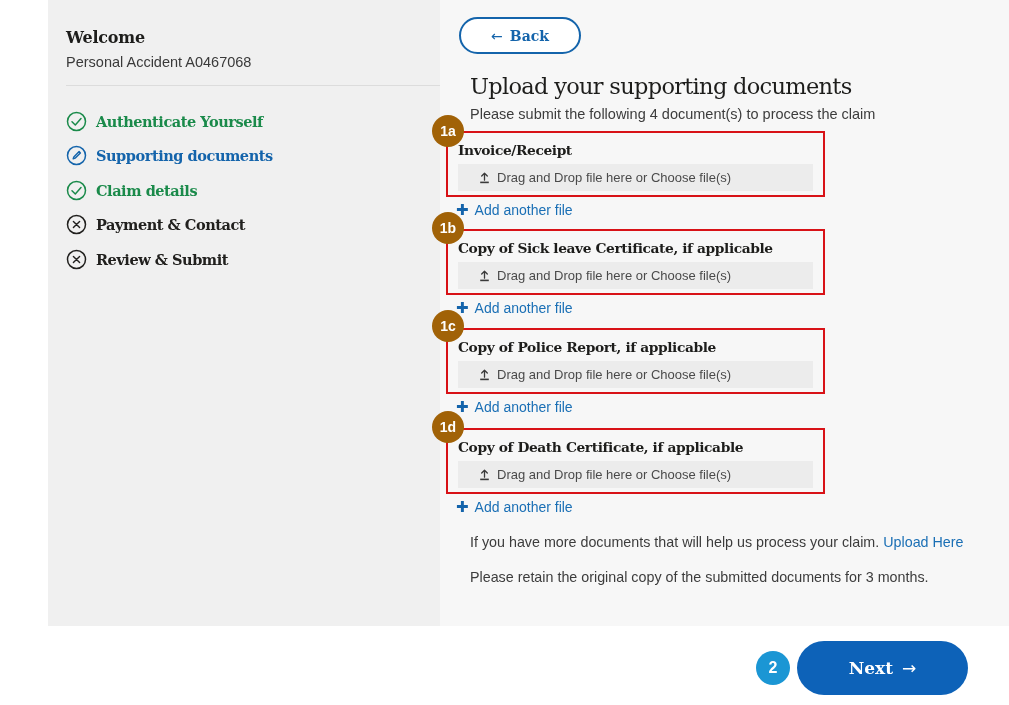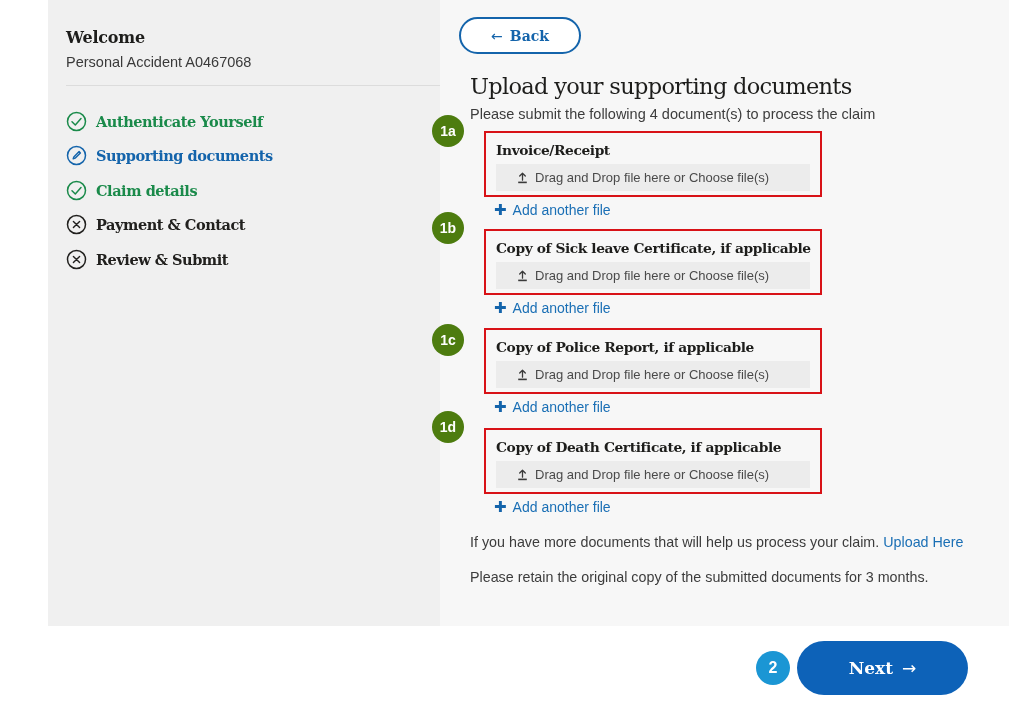--- a/index.html
+++ b/index.html
@@ -119,21 +119,21 @@
     letter-spacing: -0.7px;
   }
   .page-sub {
     position: absolute;
     left: 470px; top: 106px;
     font-size: 14.5px;
     color: #3c3c3c;
   }
 
   
-  .upload-group { position: absolute; left: 484px; width: 338px; }
+  .upload-group { position: absolute; left: 446px; width: 379px; }
   .upload-box {
     border: 2px solid #d81217;
     background: #f7f7f7;
     padding: 8px 10px 10px 10px;
     height: 66px;
   }
   .doc-title {
     font-family: "DejaVu Serif", serif;
     font-weight: bold;
     font-size: 13.8px;
@@ -170,21 +170,21 @@
     color: #1464ab;
     line-height: 1;
   }
   .add-file-label { font-size: 14px; color: #1a6fb5; }
 
   
   .badge {
     position: absolute;
     width: 32px; height: 32px;
     border-radius: 50%;
-    background: #4d7c0f;
+    background: #a16207;
     color: #ffffff;
     font-size: 14px;
     font-weight: bold;
     display: flex;
     align-items: center;
     justify-content: center;
     z-index: 5;
     text-align: right;
   }
   .badge-next {
@@ -359,21 +359,21 @@
           </svg>
         </span>
         <span class="dropzone-label">Drag and Drop file here or Choose file(s)</span>
       </div>
     </div>
     <div class="add-file">
       <span class="plus-glyph">✚</span>
       <span class="add-file-label">Add another file</span>
     </div>
   </div>
-  <div class="badge" style="left:432px; top:324px;">1c</div>
+  <div class="badge" style="left:432px; top:310px;">1c</div>
 
   <div class="upload-group" style="top:428px;">
     <div class="upload-box">
       <div class="doc-title">Copy of Death Certificate, if applicable</div>
       <div class="dropzone">
         <span class="upload-icon">
           <svg viewBox="0 0 13 13" width="13" height="13">
             <path d="M6.5 1.2 L6.5 8.2 M3.7 4 L6.5 1.2 L9.3 4" fill="none" stroke="#3a3a3a" stroke-width="1.3" stroke-linecap="round" stroke-linejoin="round"></path>
             <rect x="2.2" y="9.6" width="8.6" height="1.6" fill="#3a3a3a"></rect>
           </svg>

